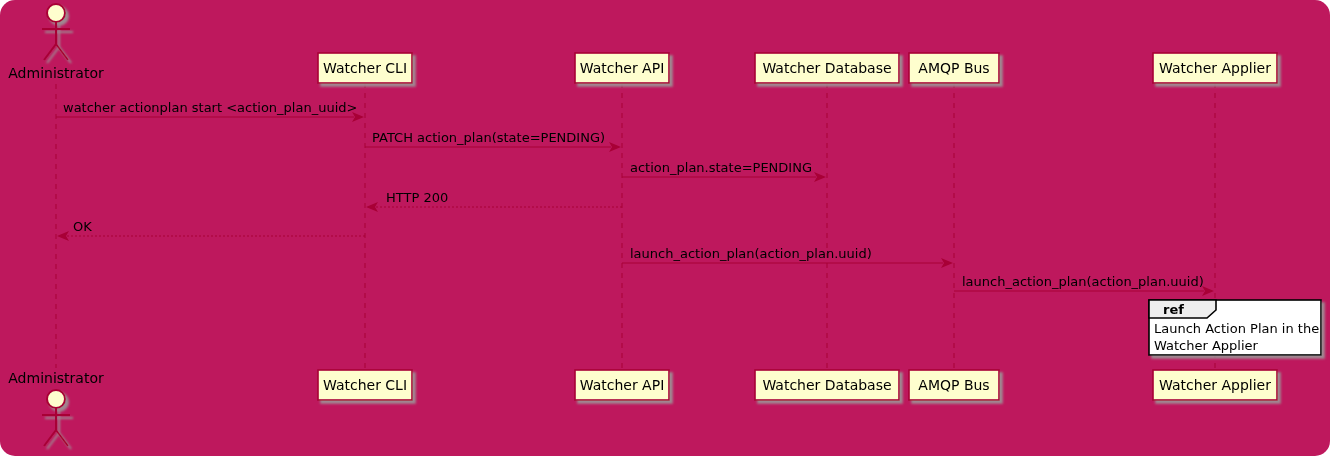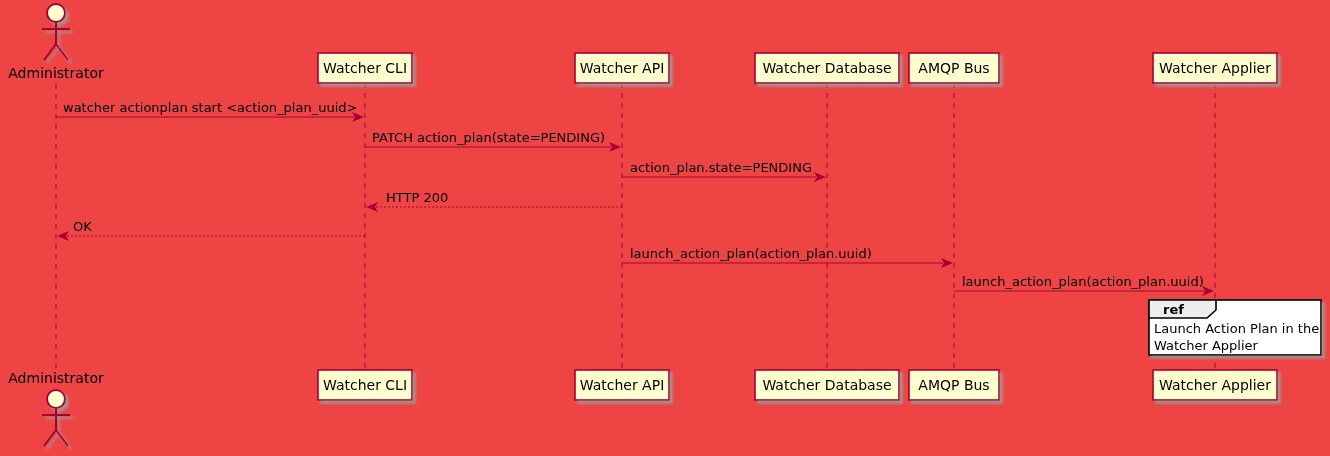--- a/index.html
+++ b/index.html
@@ -5,22 +5,23 @@
   html, body {
     margin: 0;
     padding: 0;
     background: #FFFFFF;
     font-family: "DejaVu Sans", sans-serif;
   }
   #canvas {
     position: relative;
     width: 1330px;
     height: 456px;
-    background: #ef4444;
+    background: #be185d;
     overflow: hidden;
+    border-radius: 15px;
   }
   svg text {
     fill: #000000;
     font-family: "DejaVu Sans", sans-serif;
   }
   .pbox {
     fill: #FEFECE;
     stroke: #A80036;
     stroke-width: 1.6;
   }

